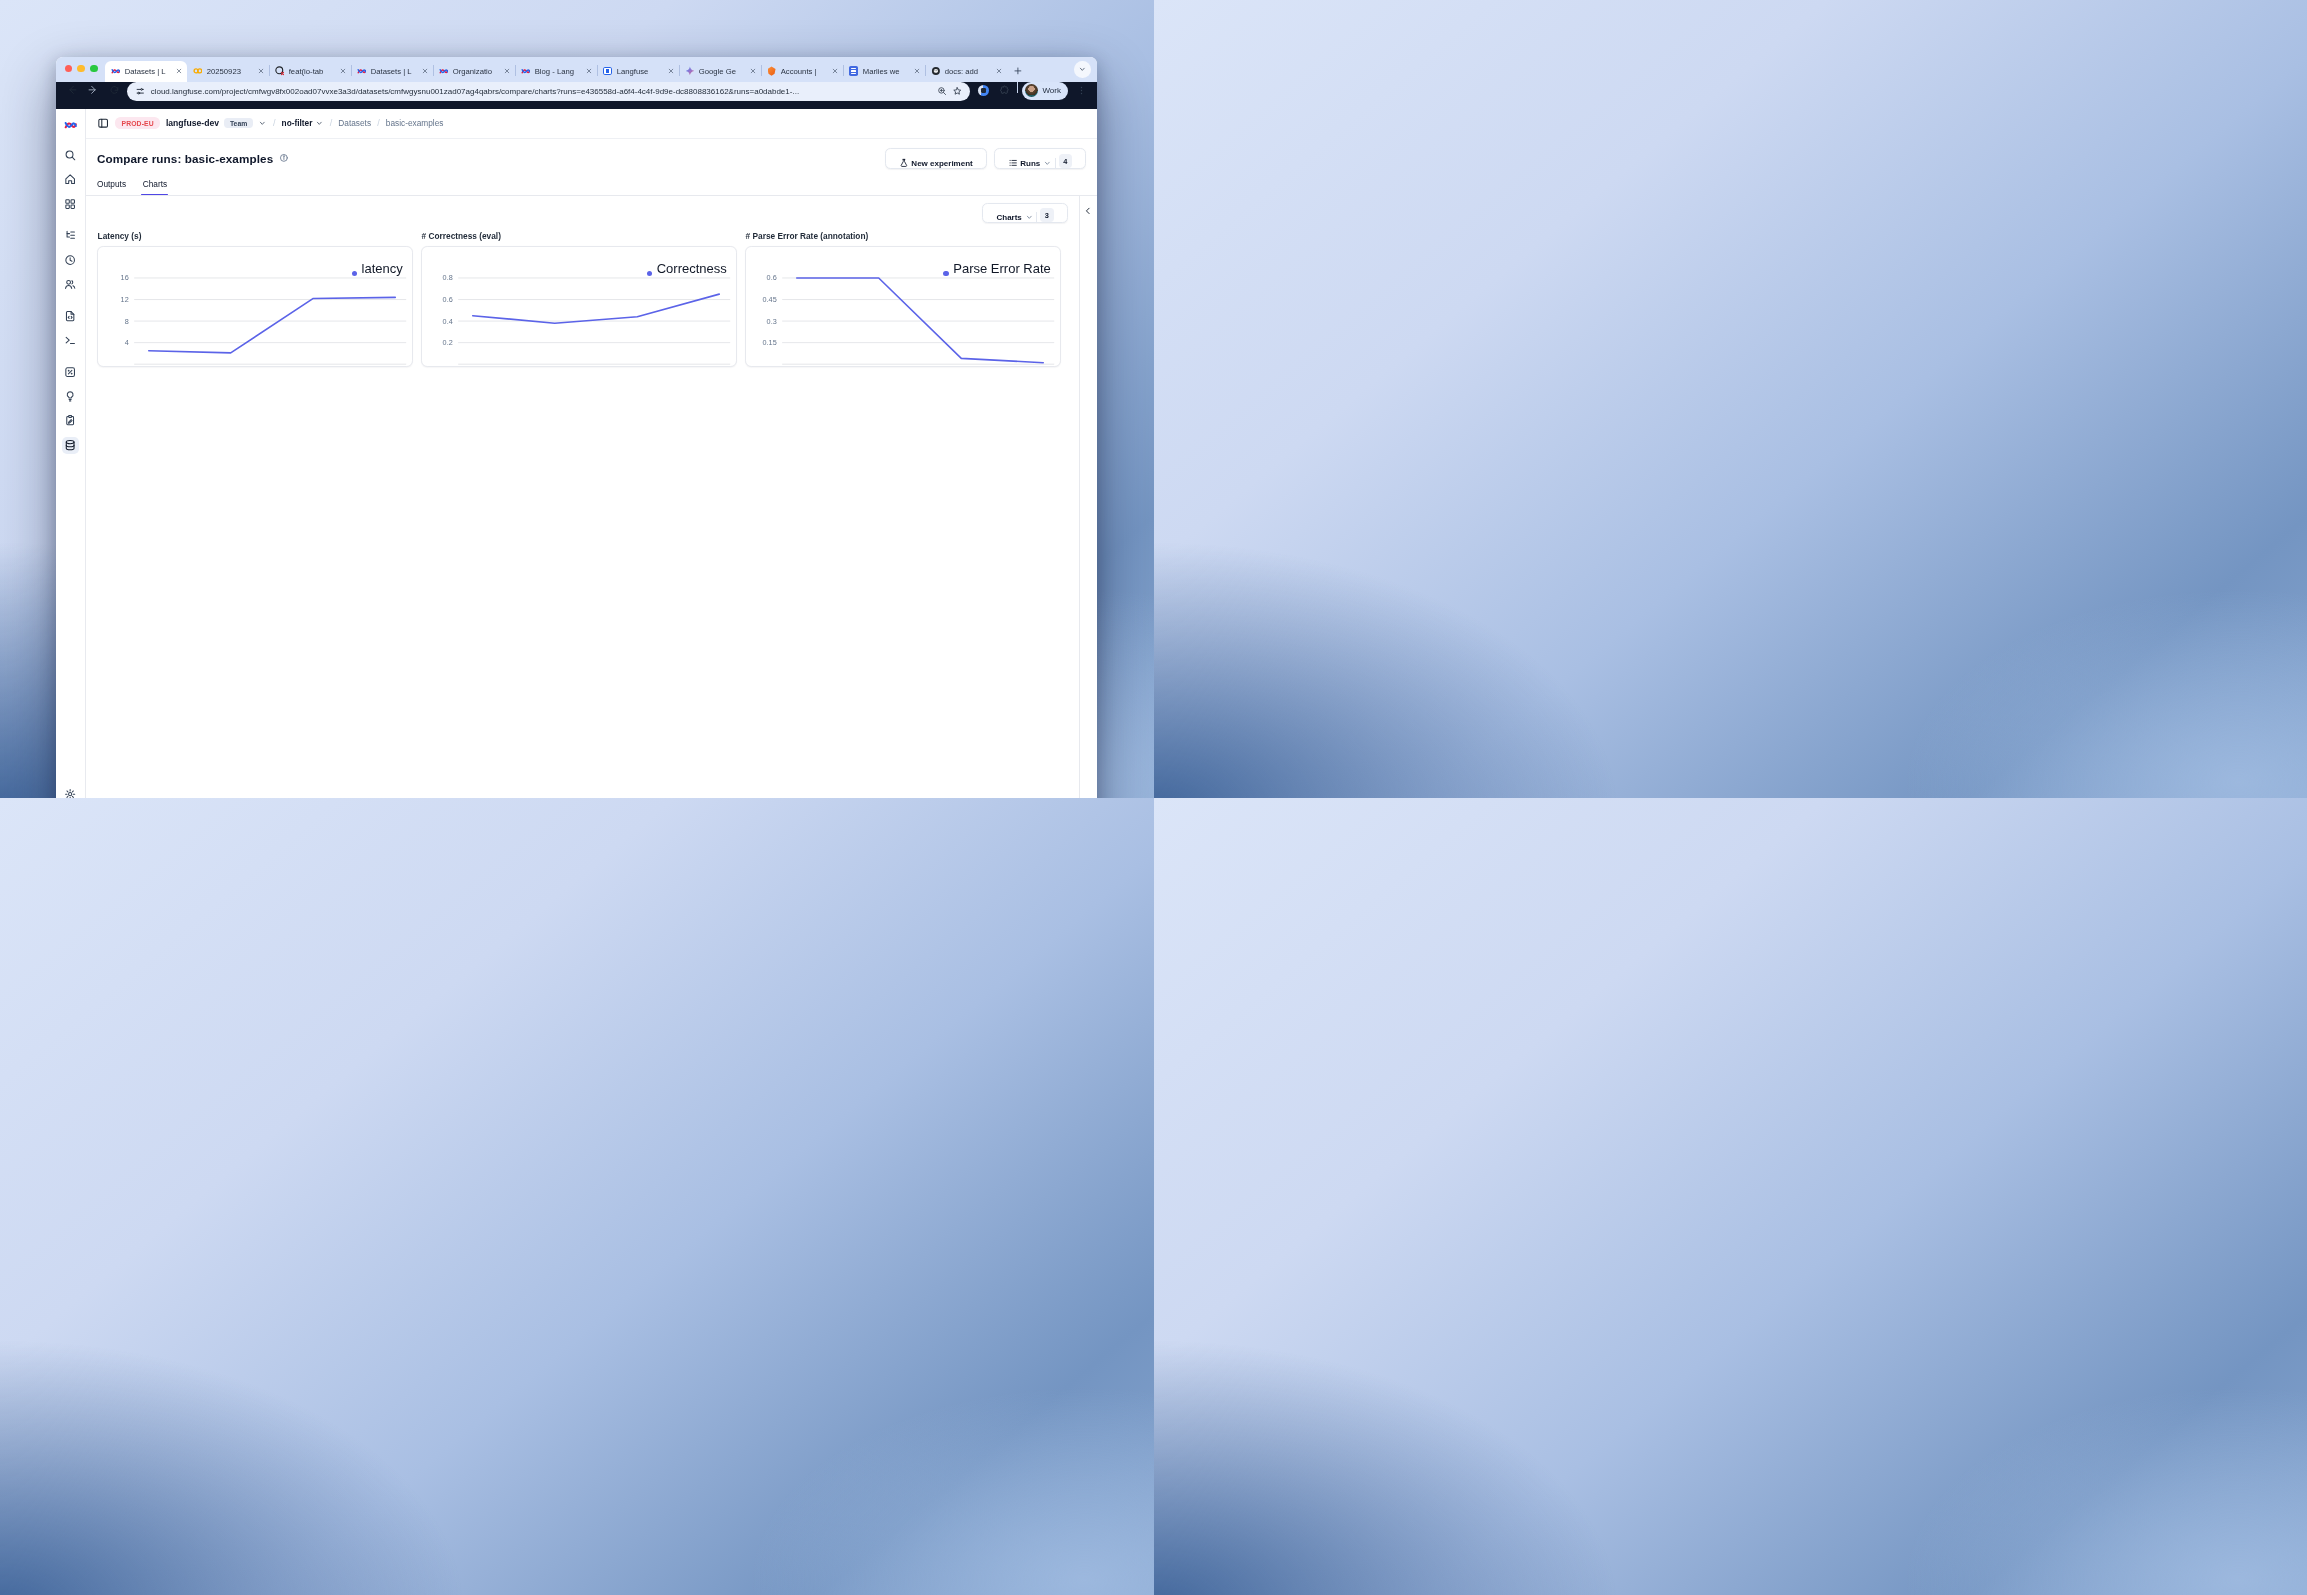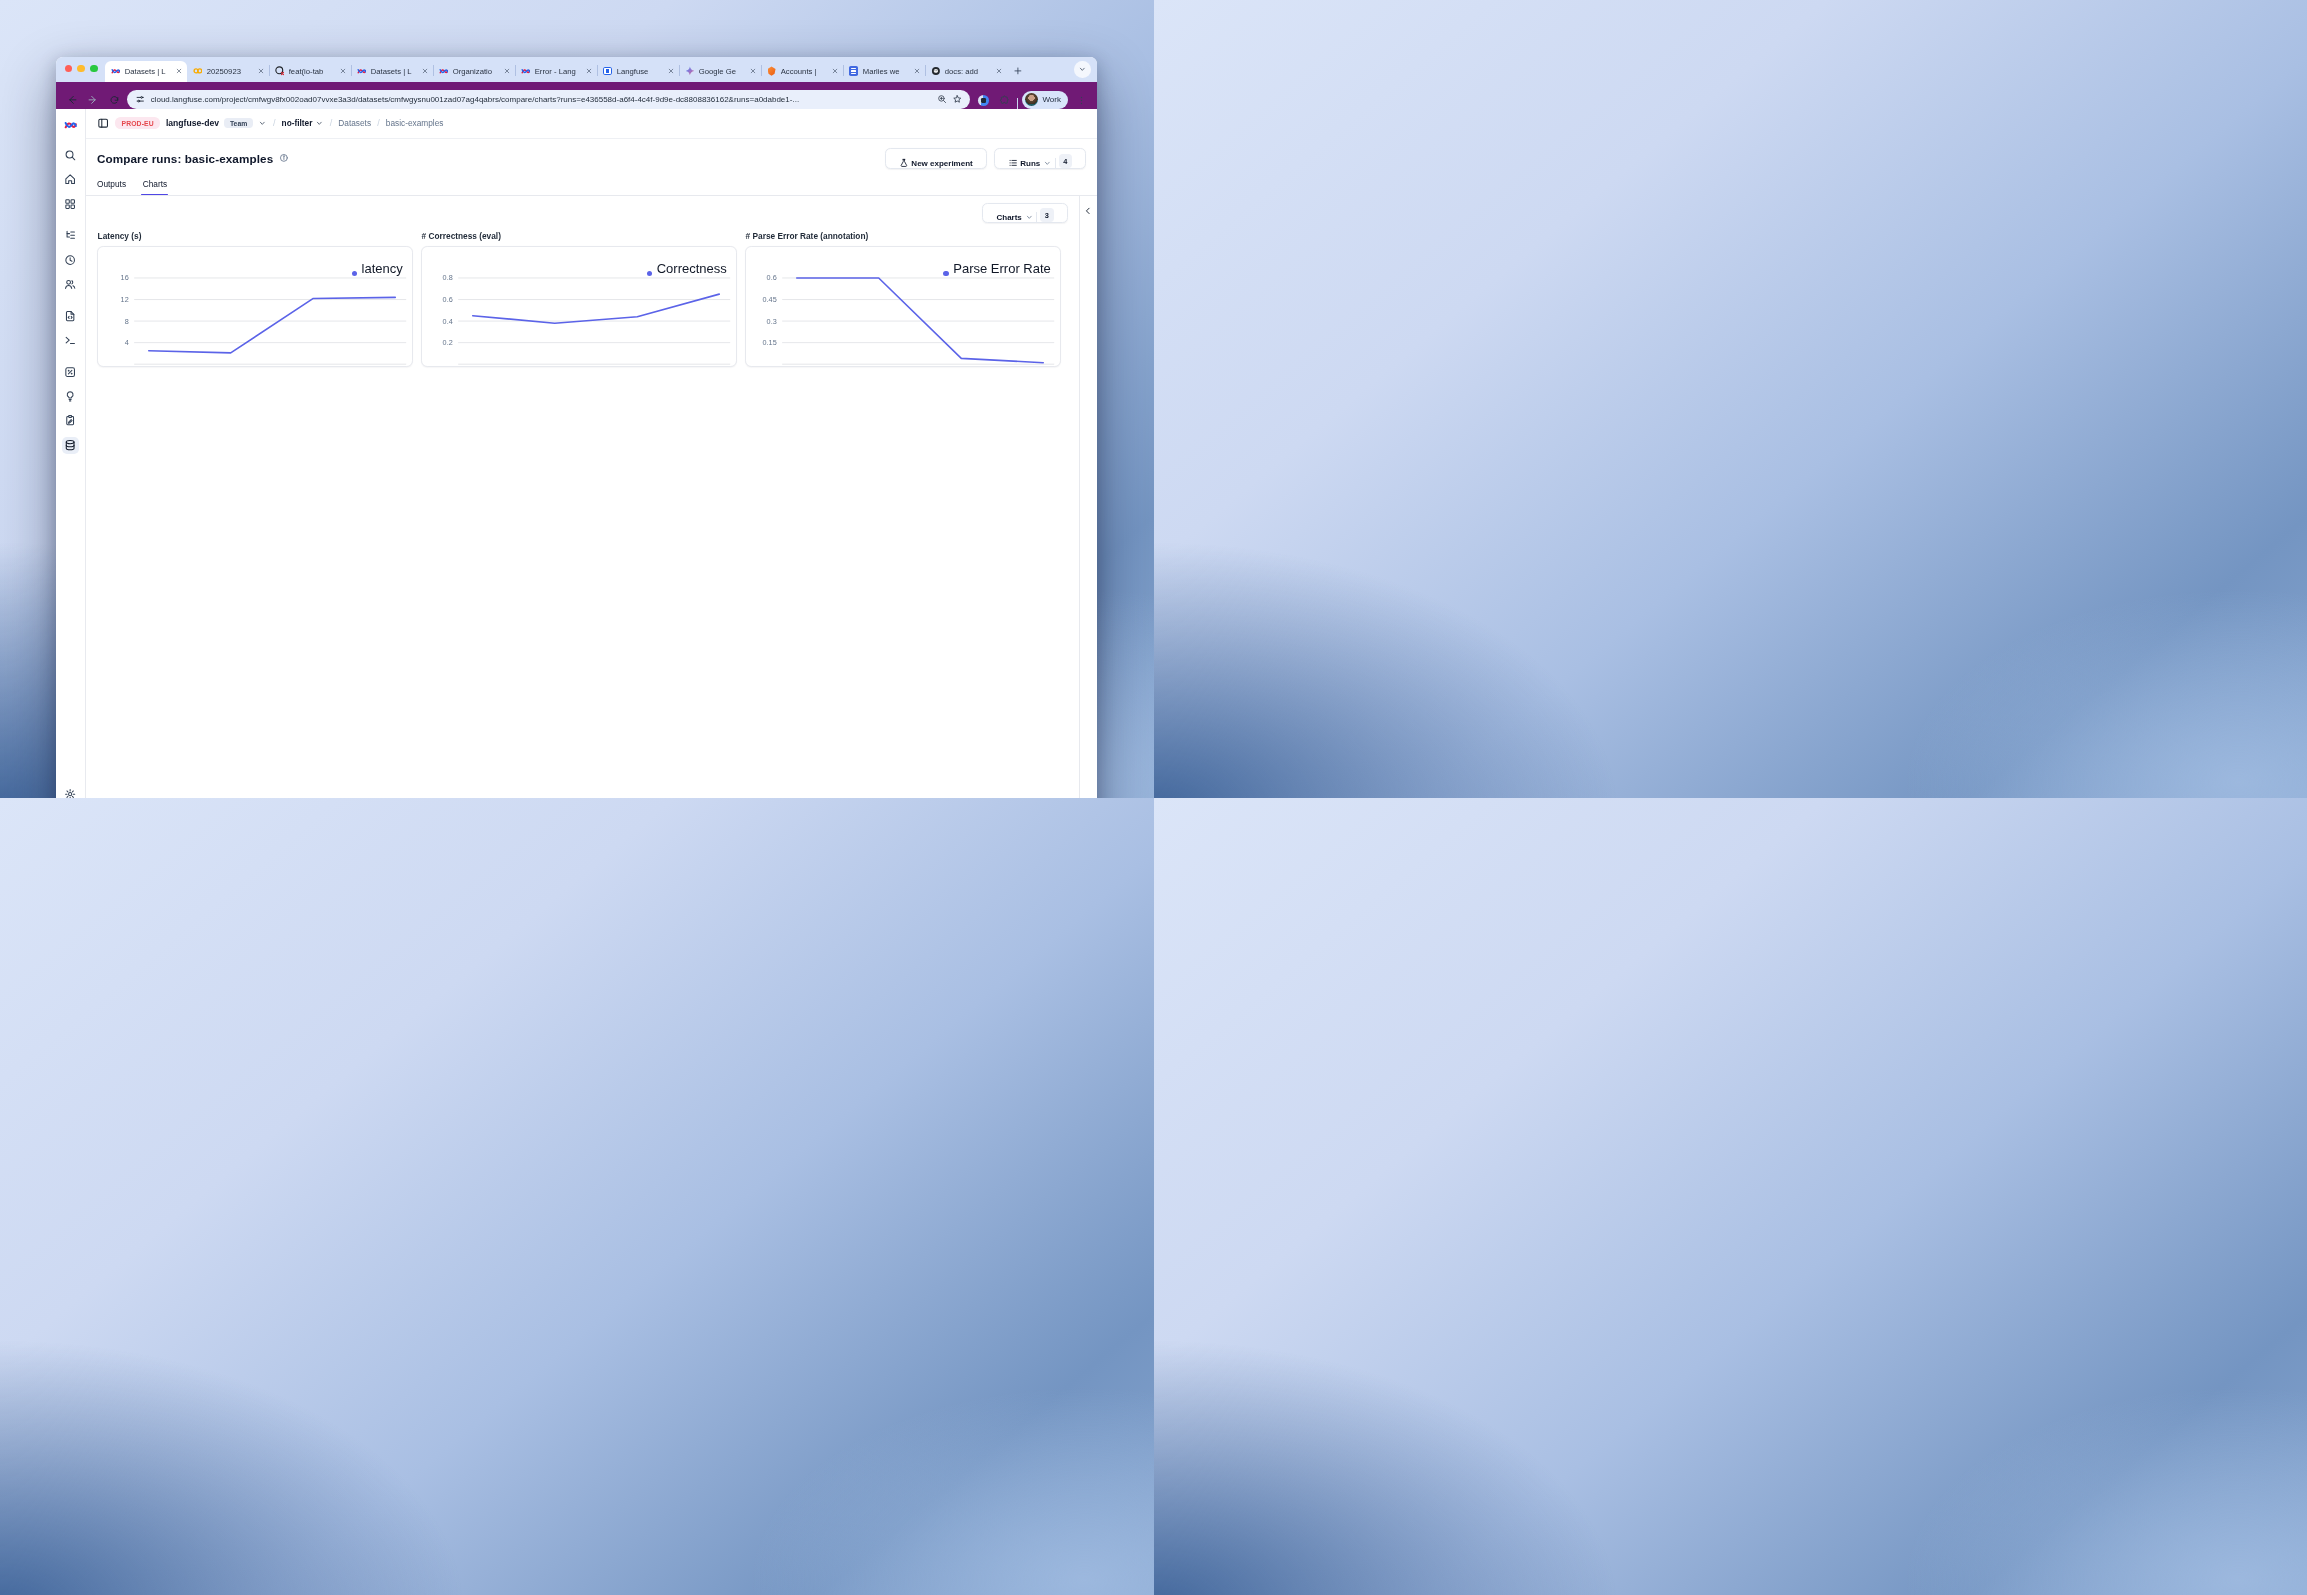--- a/index.html
+++ b/index.html
@@ -28,21 +28,21 @@
     font-size:7.7px;color:#1e293b;border-radius:6.2px 6.2px 0 0;position:relative;cursor:default}
   .tab.active{background:#fff}
   .tab:not(.active):not(.no-sep)::before{content:'';position:absolute;left:-0.6px;top:4.9px;height:10.5px;width:0.6px;background:#aabdе2;background:#aebfе0;background:#afc0e2}
   .tab .ttl{flex:1;overflow:hidden;white-space:nowrap;color:#2a3342}
   .tab .cls{flex:0 0 auto;opacity:.85}
   .fv{width:9.8px;height:9.8px;flex:0 0 auto;display:flex;align-items:center;justify-content:center}
   .newtab{width:17px;height:17px;margin:0 0 1.8px 2.5px;display:flex;align-items:center;justify-content:center;border-radius:50%}
   .strip-chev{margin-left:auto;width:16.6px;height:16.6px;border-radius:50%;background:#f4f7fd;display:flex;align-items:center;justify-content:center;margin-bottom:3.7px}
 
   
-  .toolbar{height:27px;background:#701a75;display:flex;align-items:flex-end;gap:4.3px;padding:0 7.4px;flex:0 0 auto}
+  .toolbar{height:27px;background:#0f172a;display:flex;align-items:flex-start;gap:4.3px;padding:0 7.4px;flex:0 0 auto}
   .tbtn{width:17px;height:17px;display:flex;align-items:center;justify-content:center;border-radius:50%}
   .urlpill{flex:1;height:19px;background:#e9effb;border-radius:9.8px;display:flex;align-items:center;gap:5.5px;padding:0 7.4px;min-width:0}
   .url{flex:1;font-size:8px;color:#1f2937;white-space:nowrap;overflow:hidden}
   .profile{height:18px;background:#d8e4fa;border-radius:9.2px;display:flex;align-items:center;gap:4.3px;padding:0 7.4px 0 2.5px;font-size:8px;color:#1e293b}
   .pavatar{width:13.5px;height:13.5px;border-radius:50%;background:radial-gradient(circle at 50% 38%,#caa188 0%,#caa188 30%,#5d4632 31%,#3c2e20 62%,#1f5c63 63%,#175057 100%)}
   .vdiv{width:0.6px;height:11px;background:#c9d6ef}
 
   
   .bookmarks{height:19px;background:#fff;display:flex;align-items:center;padding:0 9.8px;font-size:7.7px;color:#334155;flex:0 0 auto}
   .bm-right{margin-left:auto;display:flex;align-items:center;gap:4.9px}
@@ -340,21 +340,21 @@
             <use href="#i-x"></use>
           </svg>
         </span>
     </div>
     <div class="tab">
       <span class="fv">
           <svg width="9.8" height="9.8" viewBox="0 0 16 16">
             <use href="#fv-lf"></use>
           </svg>
         </span>
-      <span class="ttl">Error - Lang</span>
+      <span class="ttl">Blog - Lang</span>
       <span class="cls">
           <svg width="8" height="8" class="ic" viewBox="0 0 13 13">
             <use href="#i-x"></use>
           </svg>
         </span>
     </div>
     <div class="tab">
       <span class="fv">
           <span class="fv-cal">
             <i></i>

